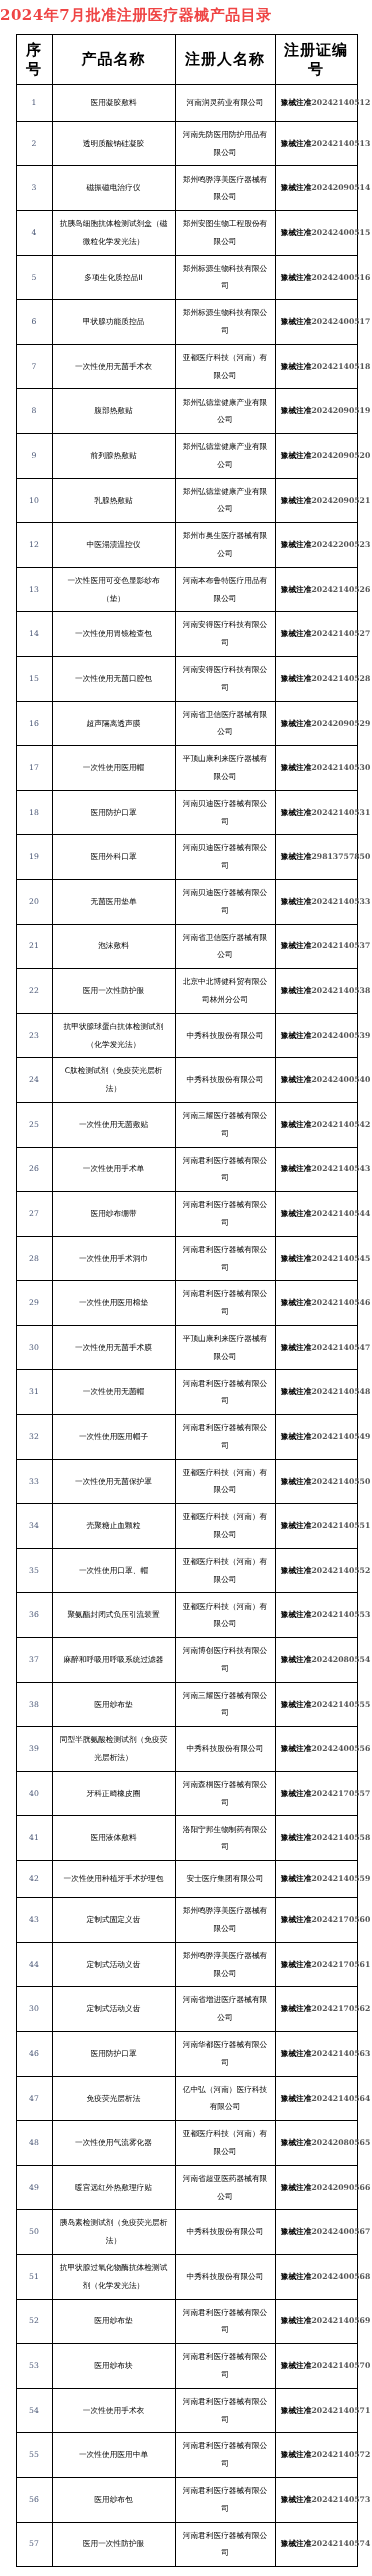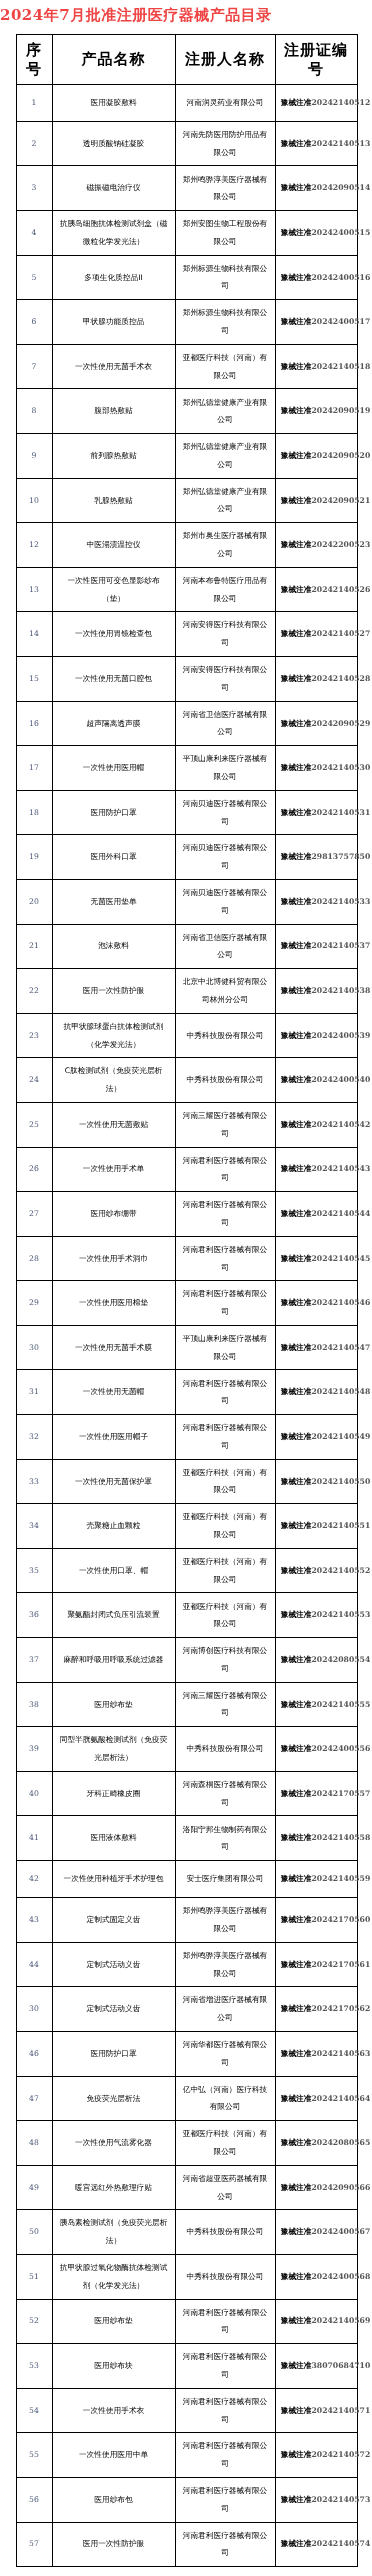--- a/index.html
+++ b/index.html
@@ -392,21 +392,21 @@
         <tr>
           <td class="no-cell">52</td>
           <td class="product-cell">医用纱布垫</td>
           <td class="registrant-cell">河南君利医疗器械有限公司</td>
           <td class="cert-cell">豫械注准<span class="cert-digits">20242140569</span></td>
         </tr>
         <tr>
           <td class="no-cell">53</td>
           <td class="product-cell">医用纱布块</td>
           <td class="registrant-cell">河南君利医疗器械有限公司</td>
-          <td class="cert-cell">豫械注准<span class="cert-digits">38070684710</span></td>
+          <td class="cert-cell">豫械注准<span class="cert-digits">20242140570</span></td>
         </tr>
         <tr>
           <td class="no-cell">54</td>
           <td class="product-cell">一次性使用手术衣</td>
           <td class="registrant-cell">河南君利医疗器械有限公司</td>
           <td class="cert-cell">豫械注准<span class="cert-digits">20242140571</span></td>
         </tr>
         <tr>
           <td class="no-cell">55</td>
           <td class="product-cell">一次性使用医用中单</td>

